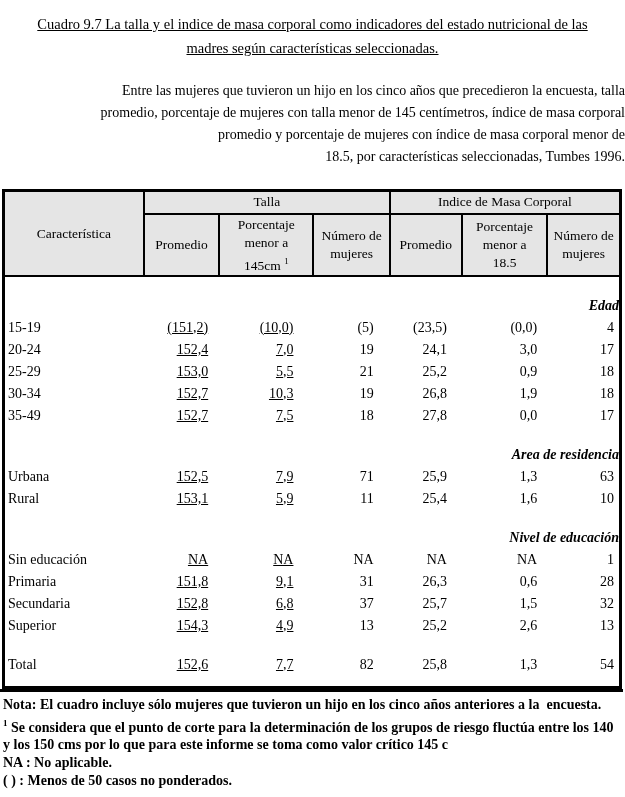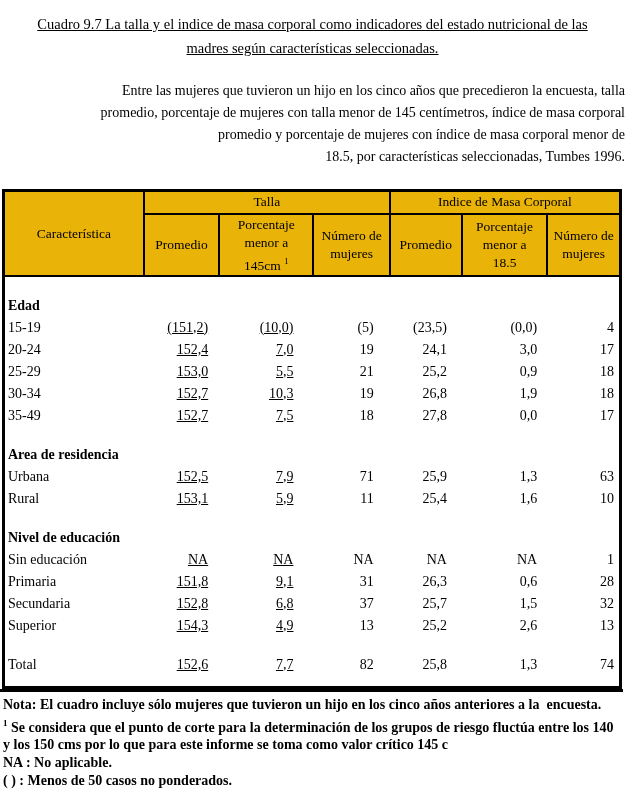--- a/index.html
+++ b/index.html
@@ -28,21 +28,21 @@
   }
   table.stats {
     margin-top: 21px;
     margin-left: 2px;
     width: 620px;
     border-collapse: collapse;
     table-layout: fixed;
     border: 3px solid #000;
   }
   thead th {
-    background: #eab308;
+    background: #e5e5e5;
     border: 2px solid #000;
     font-weight: normal;
     font-size: 13.5px;
     line-height: 18px;
     text-align: center;
     vertical-align: middle;
     white-space: pre-line;
     padding: 1px 2px;
   }
   thead tr.group-row th { height: 23px; }
@@ -51,21 +51,22 @@
   tbody td {
     border: none;
     font-size: 14px;
     line-height: 21px;
     height: 22px;
     vertical-align: middle;
   }
   tbody tr.section-row td {
     font-weight: bold;
     padding-left: 3px;
-    text-align: left;
+    text-align: right;
+    font-style: italic;
   }
   tbody td.label { text-align: left; padding-left: 3px; }
   tbody td.num { text-align: right; }
   tbody tr.data-row td:nth-child(2) { padding-right: 11px; text-decoration: underline; }
   tbody tr.data-row td:nth-child(3) { padding-right: 20px; text-decoration: underline; }
   tbody tr.data-row td:nth-child(4) { padding-right: 16px; }
   tbody tr.data-row td:nth-child(5) { padding-right: 15px; }
   tbody tr.data-row td:nth-child(6) { padding-right: 10px; }
   tbody tr.data-row td:nth-child(7) { padding-right: 5px; }
   tbody tr.spacer td { height: 17px; }
@@ -256,21 +257,21 @@
         <tr class="spacer">
           <td colspan="7"></td>
         </tr>
         <tr class="data-row">
           <td class="label">Total</td>
           <td class="num">152,6</td>
           <td class="num">7,7</td>
           <td class="num">82</td>
           <td class="num">25,8</td>
           <td class="num">1,3</td>
-          <td class="num">74</td>
+          <td class="num">54</td>
         </tr>
         <tr class="spacer spacer-sm">
           <td colspan="7"></td>
         </tr>
       </tbody>
   </table>
 
   <div class="bottom-rule"></div>
 
   <div class="notes">

